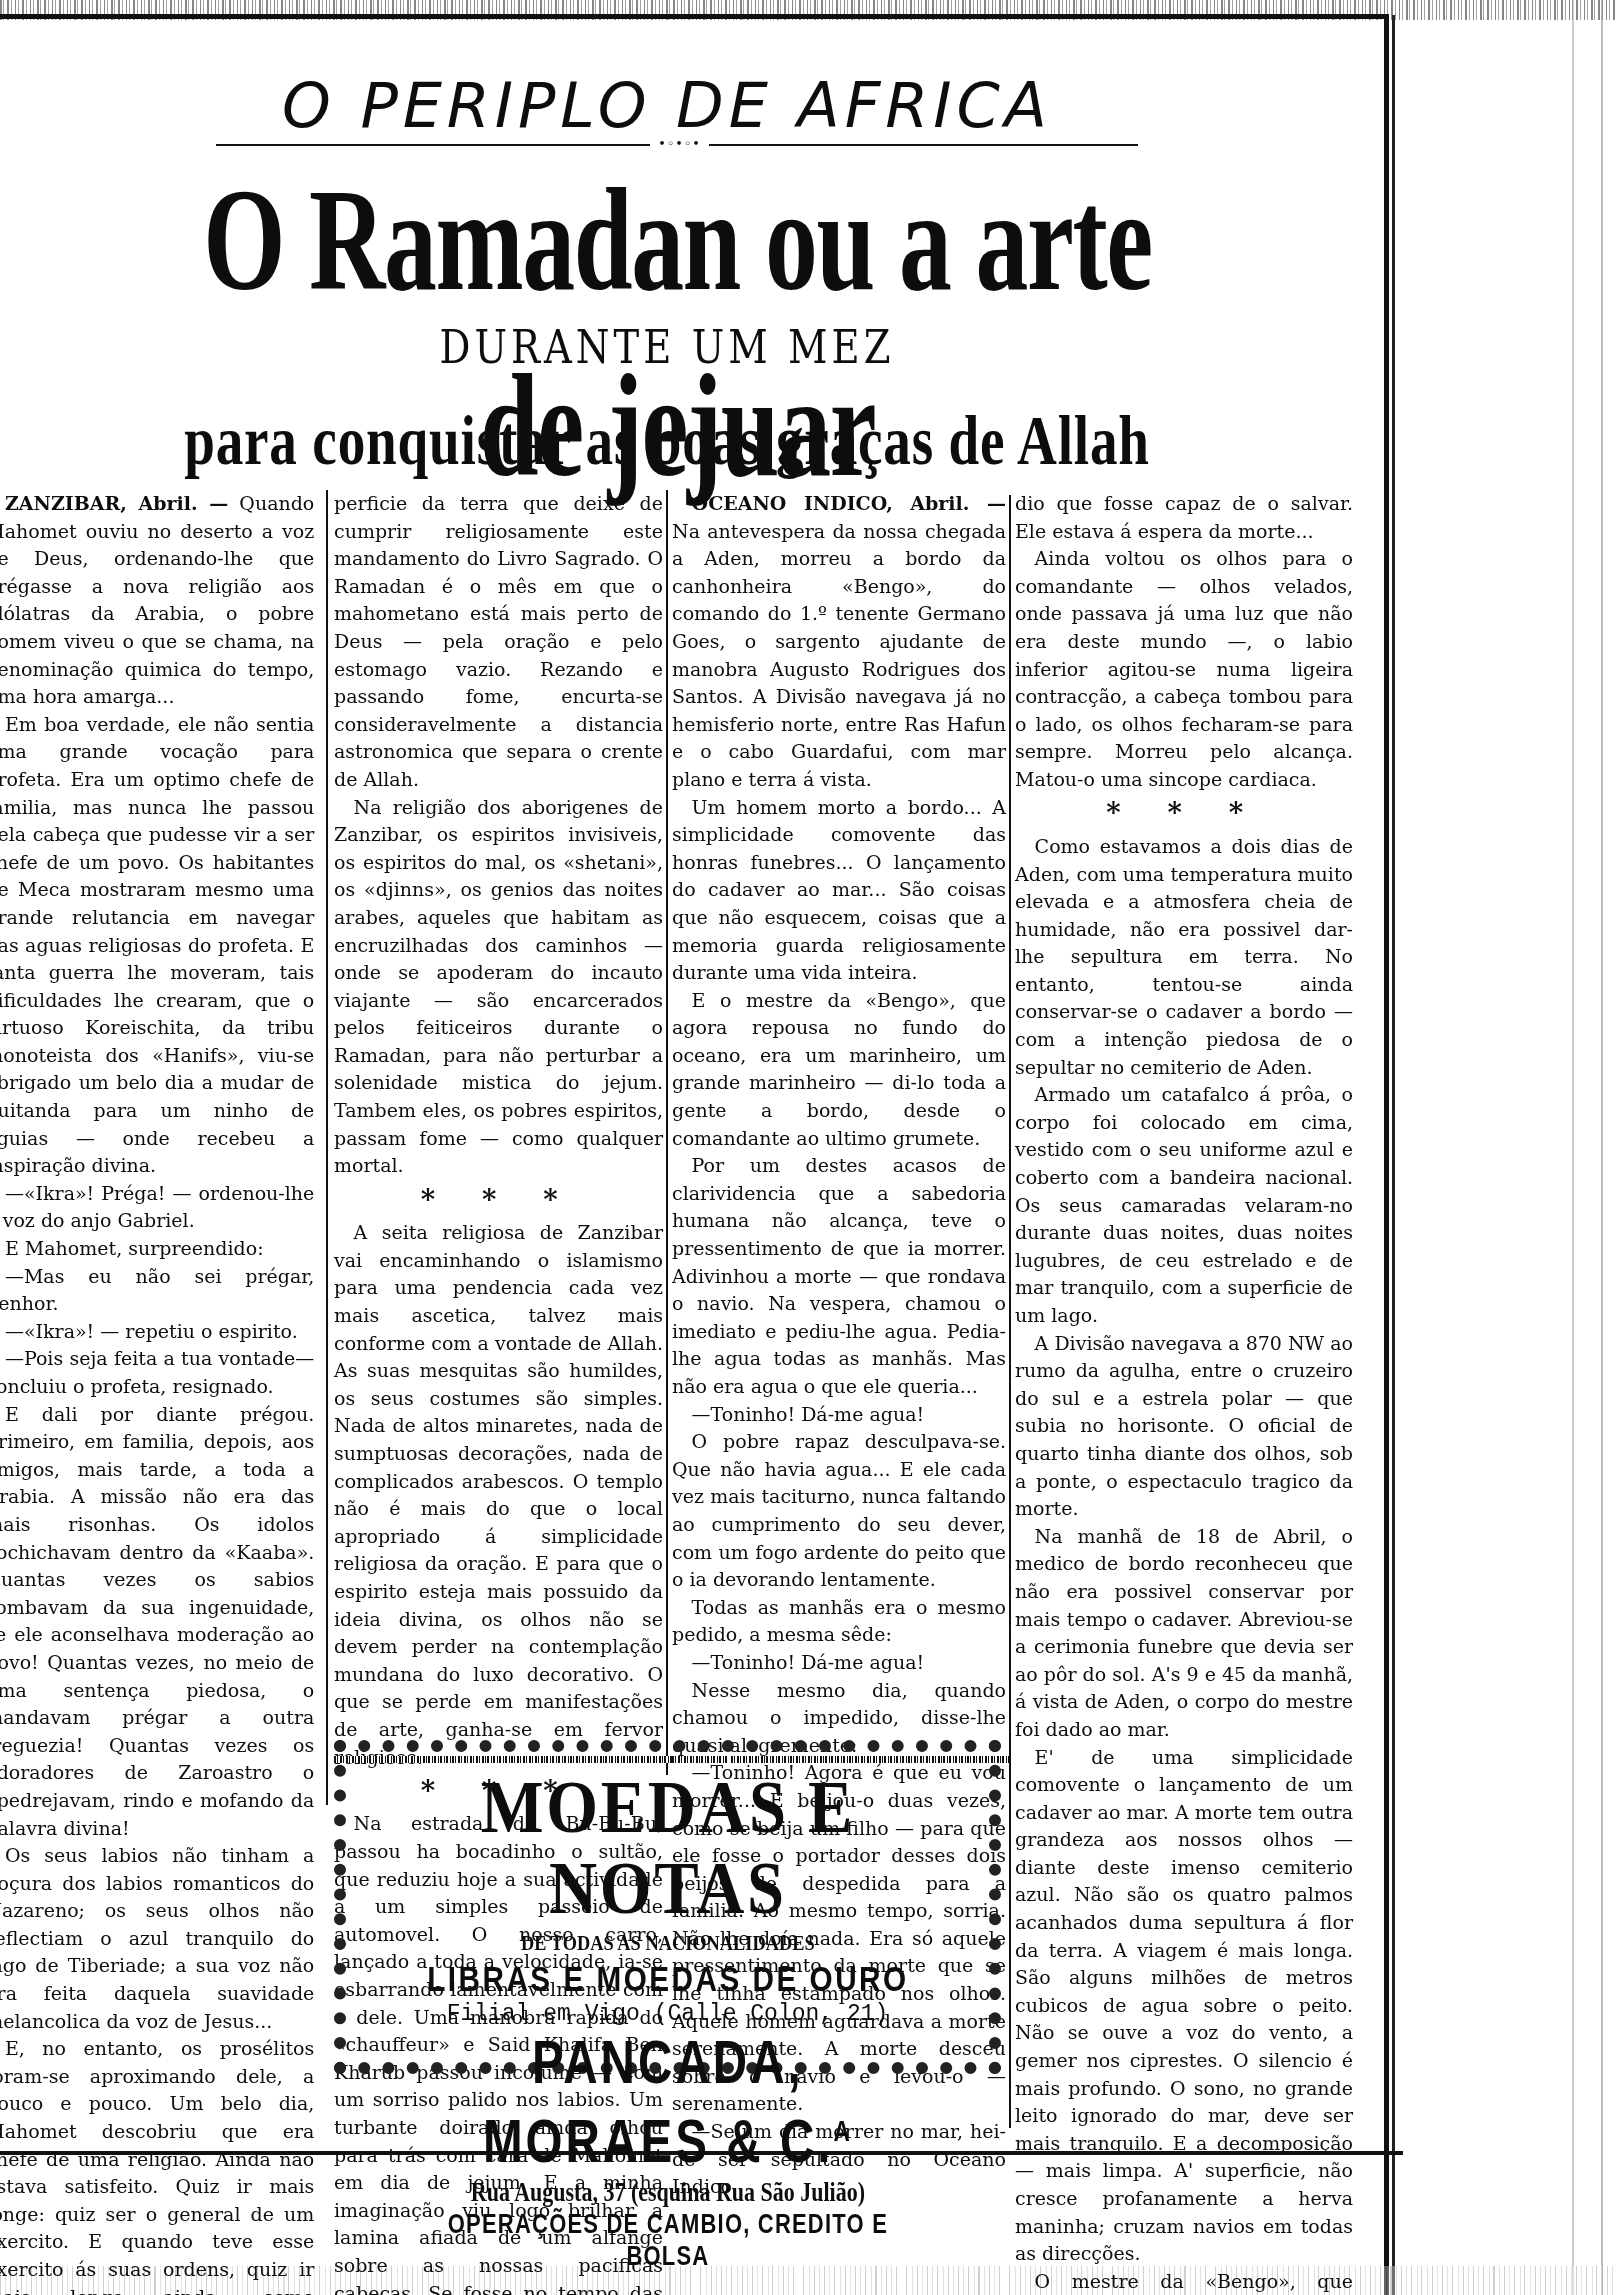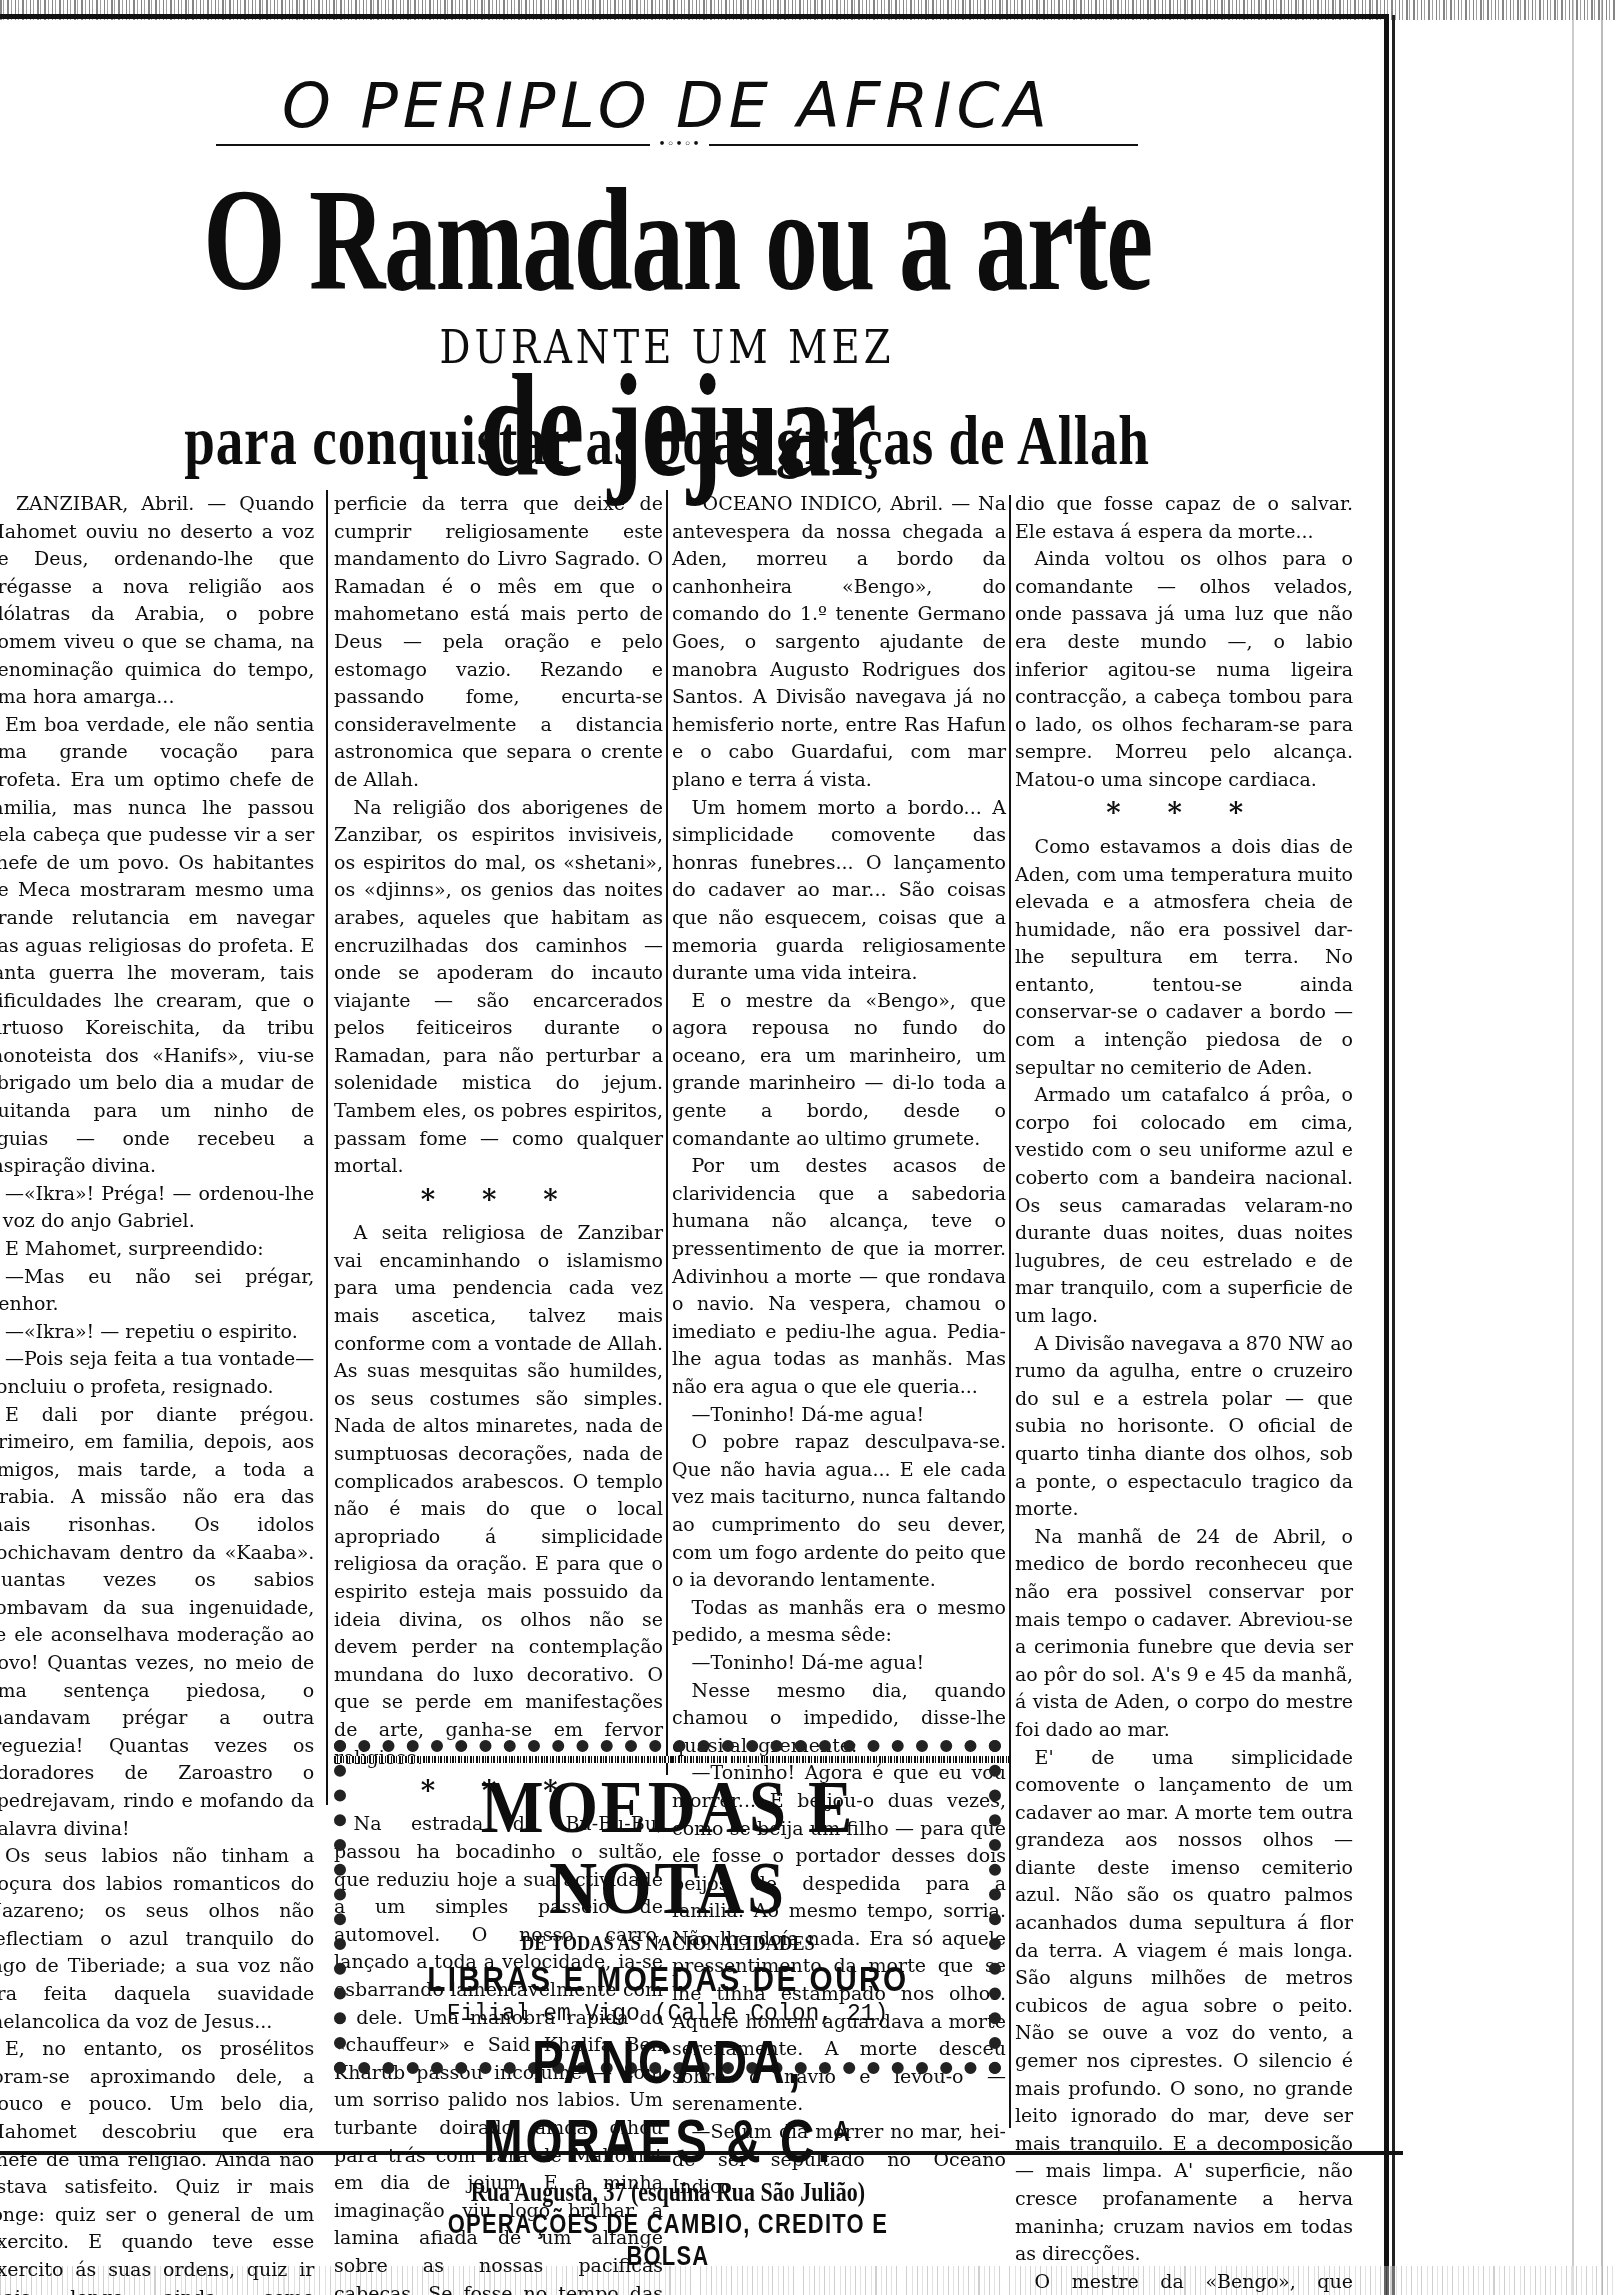--- a/index.html
+++ b/index.html
@@ -53,21 +53,21 @@
     font-family: "Liberation Serif", serif; font-weight: bold; font-size: 69px;
     transform: scaleX(0.8); transform-origin: center; letter-spacing: 1px;
   }
 
   .col {
     position: absolute; top: 490px; font-size: 19px; line-height: 27.6px;
     text-align: justify; hyphens: manual;
   }
   .col p { margin: 0; text-indent: 19.6px; }
   .col p.noindent { text-indent: 0; }
-  .col .dateline { font-weight: normal; margin-left: 11px; }
+  .col .dateline { font-weight: bold; }
   .stars { text-align: center; font-size: 27.5px; font-weight: bold; letter-spacing: 18.6px; padding: 5.9px 0; text-indent: 0 !important; }
   .col1 { left: -14.7px; width: 329px; }
   .col2 { left: 334px; width: 329px; }
   .col3 { left: 672px; width: 334px; }
   .col4 { left: 1015px; width: 338px; }
   .rule-v { position: absolute; width: 2px; background: #111; }
   .cut-rule {
     position: absolute; height: 6.9px;
     background: repeating-linear-gradient(90deg, #111 0 2px, #fff 2px 3.4px, #111 3.4px 4.4px, #fff 4.4px 5.9px);
   }
@@ -143,21 +143,21 @@
     <p><span>—Toninho! Agora é que eu vou morrer... E beijou-o duas vezes, como se beija um filho — para que ele fosse o portador desses dois beijos de despedida para a familia. Ao mesmo tempo, sorria. Não lhe doía nada. Era só aquele pressentimento da morte que se lhe tinha estampado nos olhos. Aquele homem aguardava a morte serenamente. A morte desceu sobre o navio e levou-o — serenamente.</span></p>
     <p><span>—Se um dia morrer no mar, hei-de ser sepultado no Oceano Indico.</span></p>
   </div>
 <div class="col col4" id="col4">
     <p class="noindent"><span>dio que fosse capaz de o salvar. Ele estava á espera da morte...</span></p>
     <p><span>Ainda voltou os olhos para o comandante — olhos velados, onde passava já uma luz que não era deste mundo —, o labio inferior agitou-se numa ligeira contracção, a cabeça tombou para o lado, os olhos fecharam-se para sempre. Morreu pelo alcança. Matou-o uma sincope cardiaca.</span></p>
     <p class="stars">* * *</p>
     <p><span>Como estavamos a dois dias de Aden, com uma temperatura muito elevada e a atmosfera cheia de humidade, não era possivel dar-lhe sepultura em terra. No entanto, tentou-se ainda conservar-se o cadaver a bordo — com a intenção piedosa de o sepultar no cemiterio de Aden.</span></p>
     <p><span>Armado um catafalco á prôa, o corpo foi colocado em cima, vestido com o seu uniforme azul e coberto com a bandeira nacional. Os seus camaradas velaram-no durante duas noites, duas noites lugubres, de ceu estrelado e de mar tranquilo, com a superficie de um lago.</span></p>
     <p><span>A Divisão navegava a 870 NW ao rumo da agulha, entre o cruzeiro do sul e a estrela polar — que subia no horisonte. O oficial de quarto tinha diante dos olhos, sob a ponte, o espectaculo tragico da morte.</span></p>
-    <p><span>Na manhã de 24 de Abril, o medico de bordo reconheceu que não era possivel conservar por mais tempo o cadaver. Abreviou-se a cerimonia funebre que devia ser ao pôr do sol. A's 9 e 45 da manhã, á vista de Aden, o corpo do mestre foi dado ao mar.</span></p>
+    <p><span>Na manhã de 18 de Abril, o medico de bordo reconheceu que não era possivel conservar por mais tempo o cadaver. Abreviou-se a cerimonia funebre que devia ser ao pôr do sol. A's 9 e 45 da manhã, á vista de Aden, o corpo do mestre foi dado ao mar.</span></p>
     <p><span>E' de uma simplicidade comovente o lançamento de um cadaver ao mar. A morte tem outra grandeza aos nossos olhos — diante deste imenso cemiterio azul. Não são os quatro palmos acanhados duma sepultura á flor da terra. A viagem é mais longa. São alguns milhões de metros cubicos de agua sobre o peito. Não se ouve a voz do vento, a gemer nos ciprestes. O silencio é mais profundo. O sono, no grande leito ignorado do mar, deve ser mais tranquilo. E a decomposição — mais limpa. A' superficie, não cresce profanamente a herva maninha; cruzam navios em todas as direcções.</span></p>
     <p><span>O mestre da «Bengo», que navegou em todos os mares e desembarcou em todos os continentes, tinha o culto da sua profissão. Marinheiro, morreu no mar e foi sepultado no mar.</span></p>
   </div>
 
 <div class="cut-rule" style="left:334px; top:1756px; width:338px;"></div>
 <div class="cut-rule" style="left:672px; top:1756px; width:338px;"></div>
 
 <div class="ad">
   <div class="ad-title">MOEDAS E NOTAS</div>
   <div class="ad-sub">DE TODAS AS NACIONALIDADES</div>

